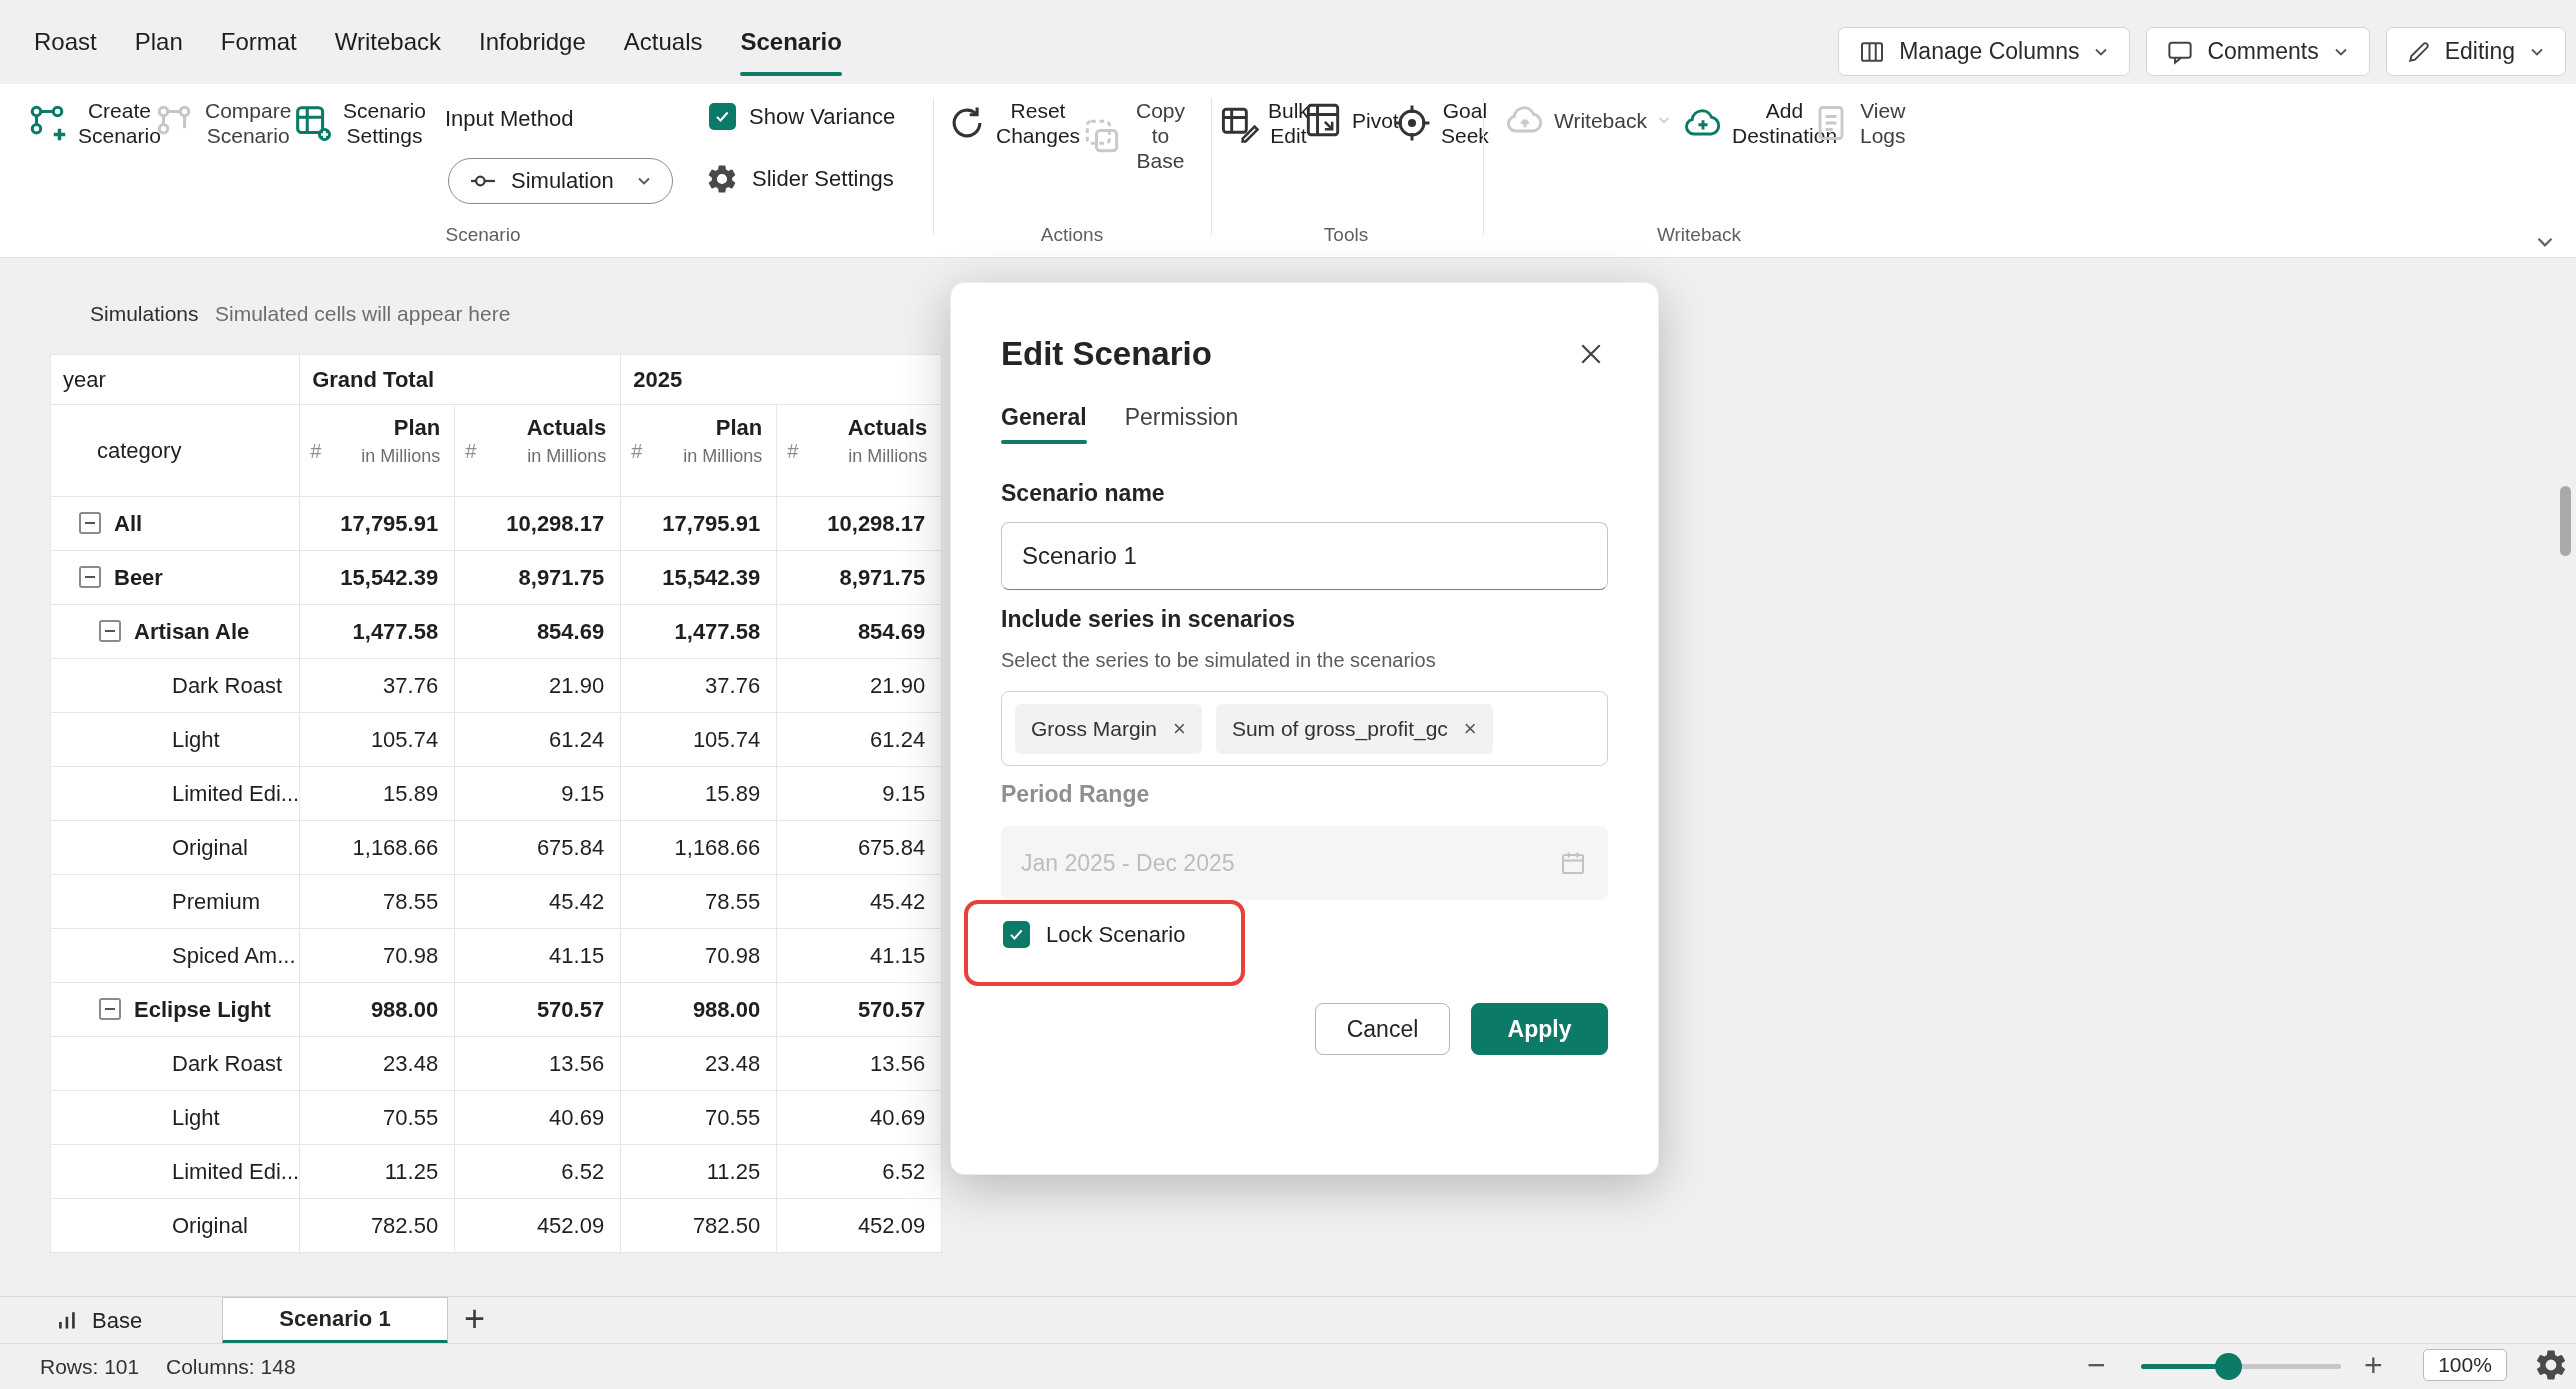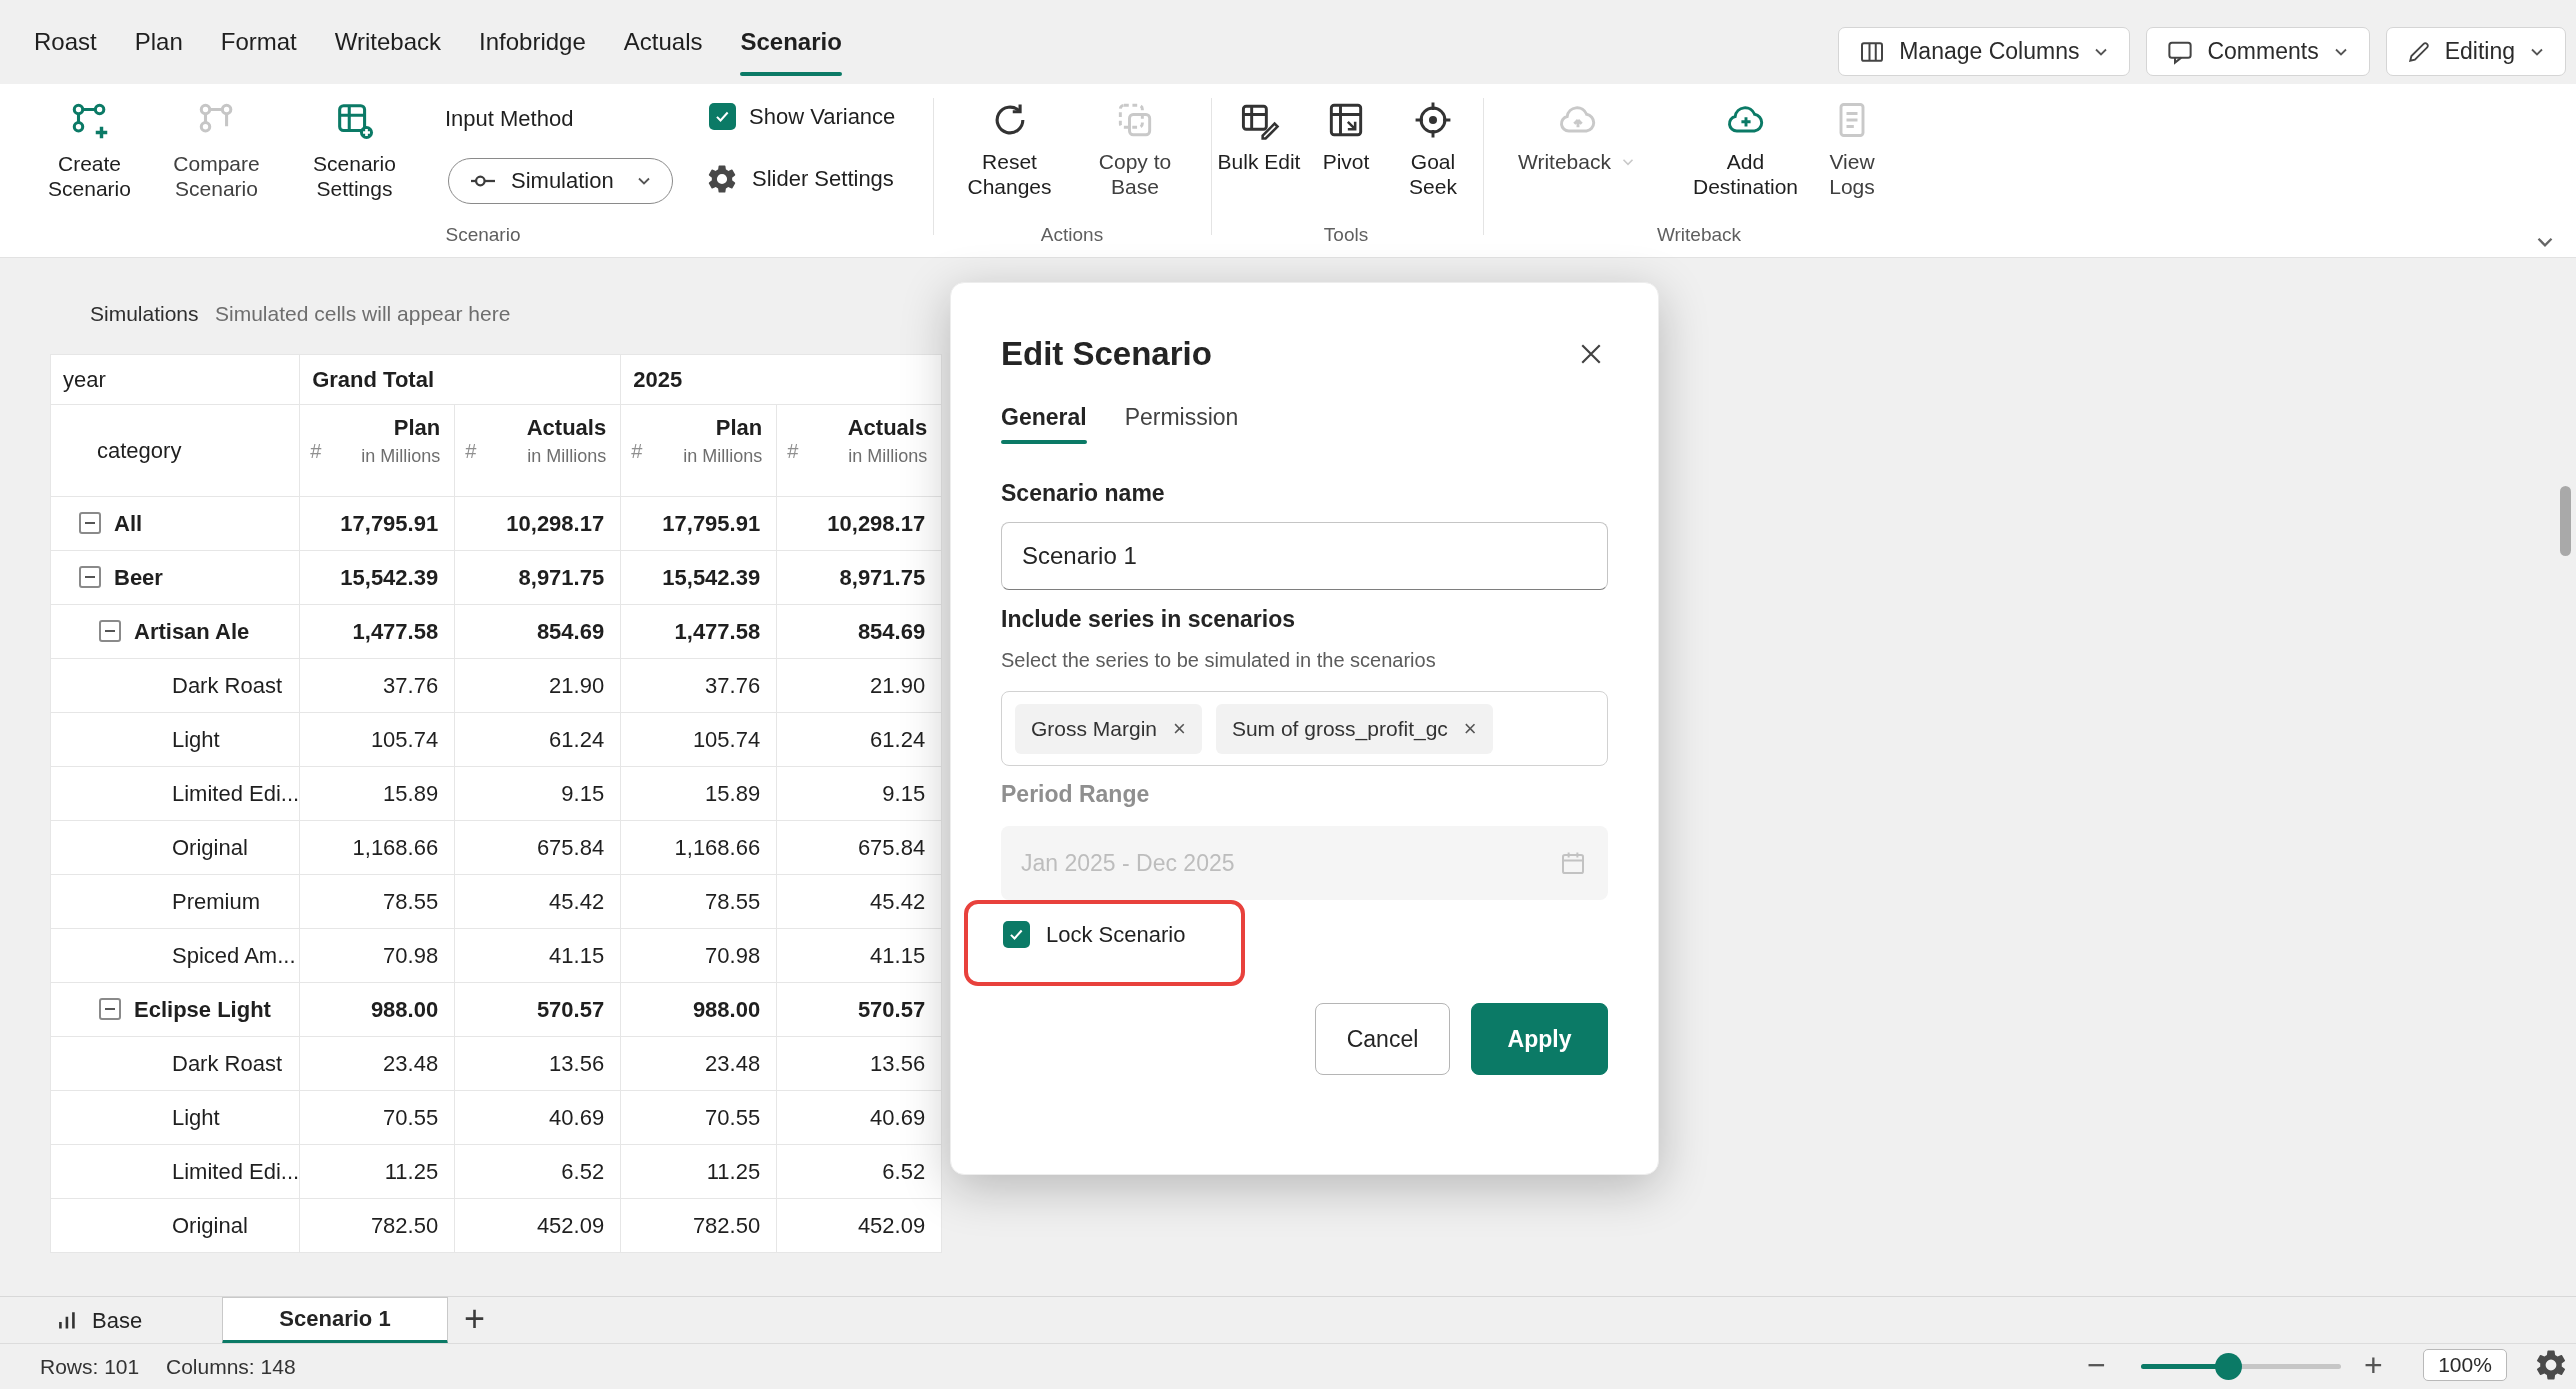--- a/index.html
+++ b/index.html
@@ -11,21 +11,21 @@
 .menubar{position:absolute;left:0;top:0;width:2576px;height:84px;background:#f0f0f0}
 .menu-items{display:flex;gap:38px;padding-left:34px;align-items:center;height:84px}
 .menu-item{font-size:24px;color:#1f1f1f;height:84px;display:flex;align-items:center;position:relative;cursor:pointer;white-space:nowrap}
 .menu-item.active{font-weight:600}
 .menu-item.active::after{content:"";position:absolute;left:0;right:0;bottom:8px;height:4px;background:#0b7a66;border-radius:2px}
 .menubar-right{position:absolute;right:10px;top:27px;display:flex;gap:16px}
 .hdr-btn{height:49px;background:#fff;border:1px solid #d5d5d5;border-radius:7px;display:flex;align-items:center;gap:12px;padding:0 18px;font-size:23px;color:#2b2b2b;cursor:pointer;white-space:nowrap}
 
 
 .ribbon{position:absolute;left:0;top:84px;width:2576px;height:174px;background:#fff;border-bottom:1px solid #e2e2e2}
-.rb-btn{position:absolute;top:14px;display:flex;flex-direction:column;align-items:center;gap:7px;text-align:center;font-size:21px;line-height:25px;color:#1f1f1f;cursor:pointer}
+.rb-btn{position:absolute;top:14px;display:flex;flex-direction:row;align-items:center;gap:7px;text-align:center;font-size:21px;line-height:25px;color:#1f1f1f;cursor:pointer}
 .rb-btn .label-row{display:flex;align-items:center;gap:8px;justify-content:center}
 .rb-btn.disabled{color:#404040;cursor:default}
 .rb-group-label{position:absolute;top:140px;font-size:19px;color:#5f5f5f;transform:translateX(-50%);white-space:nowrap}
 .rb-divider{position:absolute;top:14px;height:137px;width:1px;background:#e4e4e4}
 .input-method-label{position:absolute;left:445px;top:22px;font-size:22px;color:#1f1f1f}
 .sim-dropdown{position:absolute;left:448px;top:74px;width:225px;height:46px;border:1px solid #8a8a8a;border-radius:23px;display:flex;align-items:center;gap:12px;padding:0 18px;font-size:22px;background:#fff;cursor:pointer}
 .sim-dropdown .chev{margin-left:auto}
 .show-variance{position:absolute;left:709px;top:19px;display:flex;align-items:center;gap:13px;font-size:22px;cursor:pointer}
 .slider-settings{position:absolute;left:705px;top:78px;display:flex;align-items:center;gap:13px;font-size:22px;cursor:pointer}
 .checkbox{width:27px;height:27px;background:#0b7a66;border-radius:5px;display:flex;align-items:center;justify-content:center;flex:0 0 auto}
@@ -72,21 +72,21 @@
 .fld-hint{position:absolute;left:0;top:366px;font-size:20px;color:#5c5c5c}
 .tagbox{position:absolute;left:0;right:0;top:408px;height:75px;border:1px solid #d2d2d2;border-radius:8px;display:flex;align-items:center;gap:14px;padding:0 13px}
 .tag{background:#f2f2f2;border-radius:6px;height:50px;display:inline-flex;align-items:center;gap:16px;padding:0 16px;font-size:21px;color:#333;white-space:nowrap}
 .tag-x{color:#555;font-size:22px;cursor:pointer}
 .period-label{position:absolute;left:0;top:498px;font-size:23px;font-weight:600;color:#8f8f8f}
 .period-input{position:absolute;left:0;right:0;top:543px;height:74px;background:#f5f5f5;border-radius:8px;display:flex;align-items:center;padding:0 20px;font-size:23px;color:#bdbdbd}
 .period-input .cal{margin-left:auto}
 .lock-row{position:absolute;left:52px;top:638px;display:flex;align-items:center;gap:16px;font-size:22px;color:#1f1f1f;cursor:pointer}
 .annotation{position:absolute;left:13px;top:617px;width:281px;height:86px;border:4px solid #e8413c;border-radius:14px;pointer-events:none}
 .modal-actions{position:absolute;left:50px;right:50px;top:720px;display:flex;justify-content:flex-end;gap:21px}
-.btn{height:72px;border-radius:8px;font-size:23px;display:flex;align-items:center;justify-content:center;cursor:pointer;font-family:inherit}
+.btn{height:52px;border-radius:8px;font-size:23px;display:flex;align-items:center;justify-content:center;cursor:pointer;font-family:inherit}
 .btn-cancel{width:135px;background:#fff;border:1px solid #b5b5b5;color:#242424}
 .btn-apply{width:137px;background:#0b7a66;border:1px solid #0b7a66;color:#fff;font-weight:600}
 
 
 .tabbar{position:absolute;left:0;top:1296px;width:2576px;height:47px;border-top:1px solid #d8d8d8;background:#f0f0f0}
 .base-tab{position:absolute;left:55px;top:0;height:47px;display:flex;align-items:center;gap:11px;font-size:22px;color:#242424;cursor:pointer}
 .scenario-tab{position:absolute;left:222px;top:0;width:226px;height:47px;background:#fff;border:1px solid #c9c9c9;border-bottom:4px solid #0b7a66;display:flex;align-items:center;justify-content:center;font-size:22px;font-weight:600;color:#242424;cursor:pointer}
 .add-tab{position:absolute;left:464px;top:0;height:44px;display:flex;align-items:center;font-size:36px;color:#3c3c3c;cursor:pointer}
 .statusbar{position:absolute;left:0;top:1343px;width:2576px;height:46px;border-top:1px solid #dcdcdc;background:#f0f0f0;font-size:21px;color:#333}
 .status-rows{position:absolute;left:40px;top:11px}

